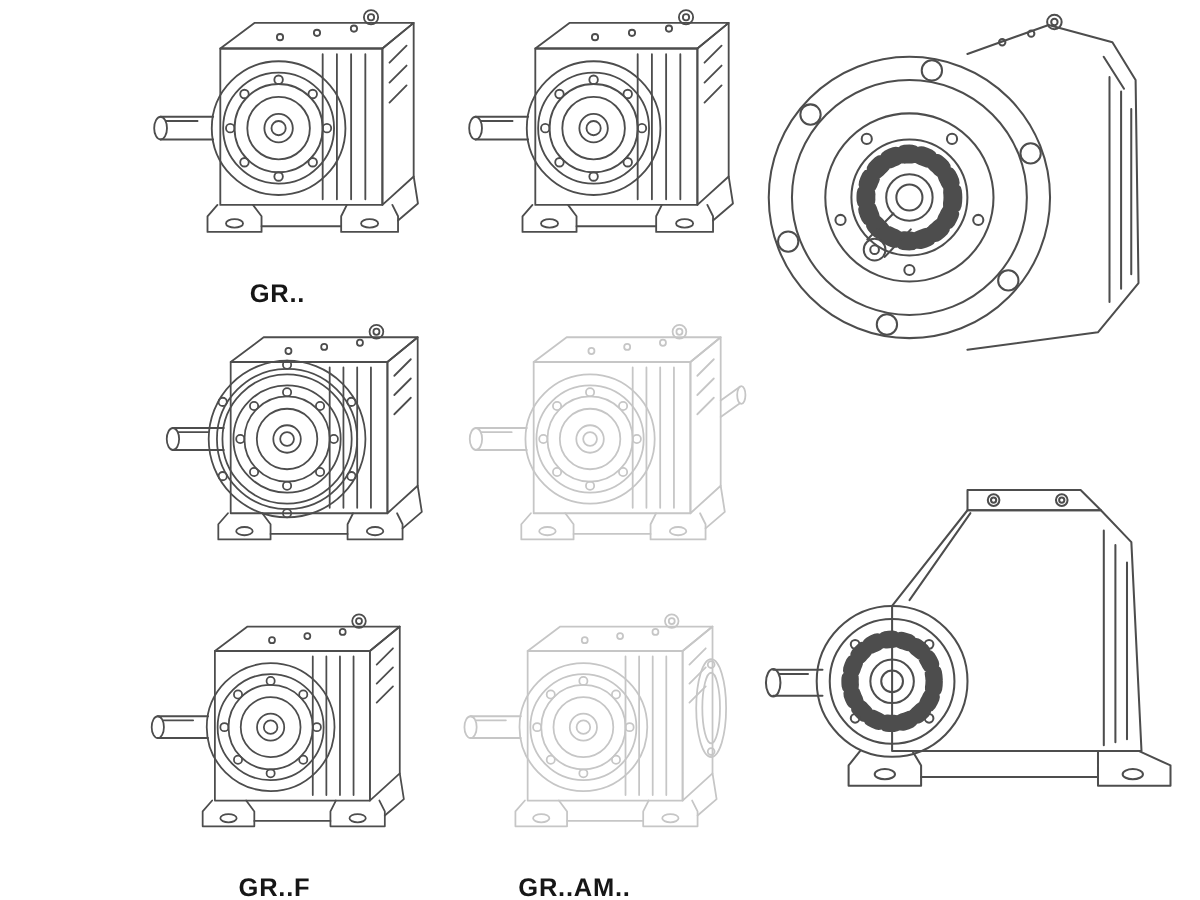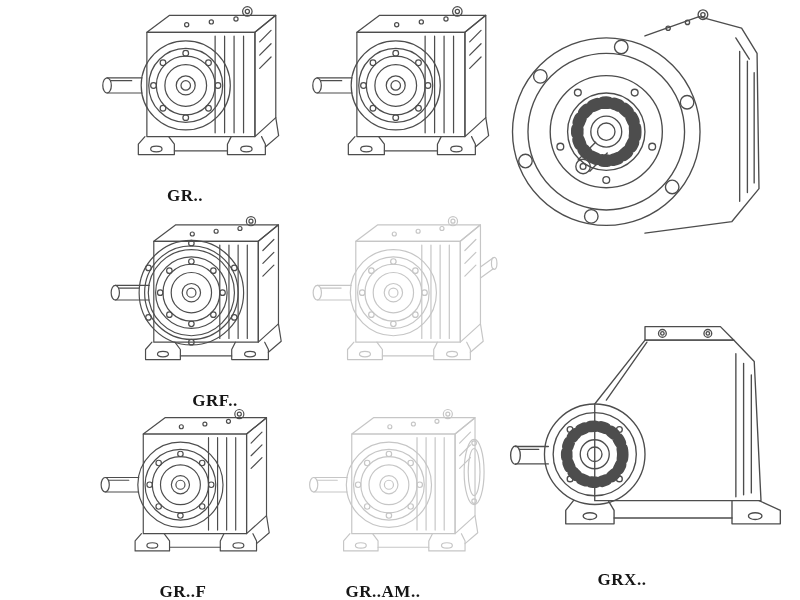--- a/index.html
+++ b/index.html
@@ -19,21 +19,21 @@
   .fig svg { display: block; width: 100%; height: 100%; }
   .drawing { color: var(--line, #4d4d4d); }
   .faded   { color: var(--faded, #c6c6c6); }
   .fig-label {
     position: absolute;
     text-align: center;
     font-weight: bold;
     font-size: 17px;
     letter-spacing: 0.5px;
     color: var(--label, #161616);
-    font-family: Liberation Serif, serif;
+    font-family: Liberation Sans, sans-serif;
   }
 </style>
 </head>
 <body>
 
 <div class="page">
 
   <svg width="0" height="0" style="position:absolute" aria-hidden="true">
     <defs>
 
@@ -171,35 +171,33 @@
         <use href="#unit-flange-front"></use>
       </svg>
   </div>
 
   <div class="fig" style="left:88px; top:212px; width:215px; height:176px">
     <svg viewBox="0 0 215 192" class="drawing">
         <use href="#unit-foot"></use>
         <use href="#flange-ring"></use>
       </svg>
   </div>
-  <div class="fig-label" style="left:110px; top:391px; width:210px">GRF..</div>
 
   <div class="fig" style="left:290px; top:212px; width:215px; height:176px">
     <svg viewBox="0 0 215 192" class="faded">
         <use href="#unit-foot"></use>
         <use href="#adapter-shaft"></use>
       </svg>
   </div>
 
   <div class="fig" style="left:500px; top:306px; width:290px; height:252px">
     <svg viewBox="0 0 300 250" class="drawing">
         <use href="#unit-grx"></use>
       </svg>
   </div>
-  <div class="fig-label" style="left:522px; top:570px; width:200px">GRX..</div>
 
   <div class="fig" style="left:82px; top:405px; width:205px; height:174px">
     <svg viewBox="0 0 215 192" class="drawing">
         <use href="#unit-foot"></use>
       </svg>
   </div>
   <div class="fig-label" style="left:78px; top:582px; width:210px">GR..F</div>
 
   <div class="fig" style="left:288px; top:405px; width:210px; height:174px">
     <svg viewBox="0 0 215 192" class="faded">

